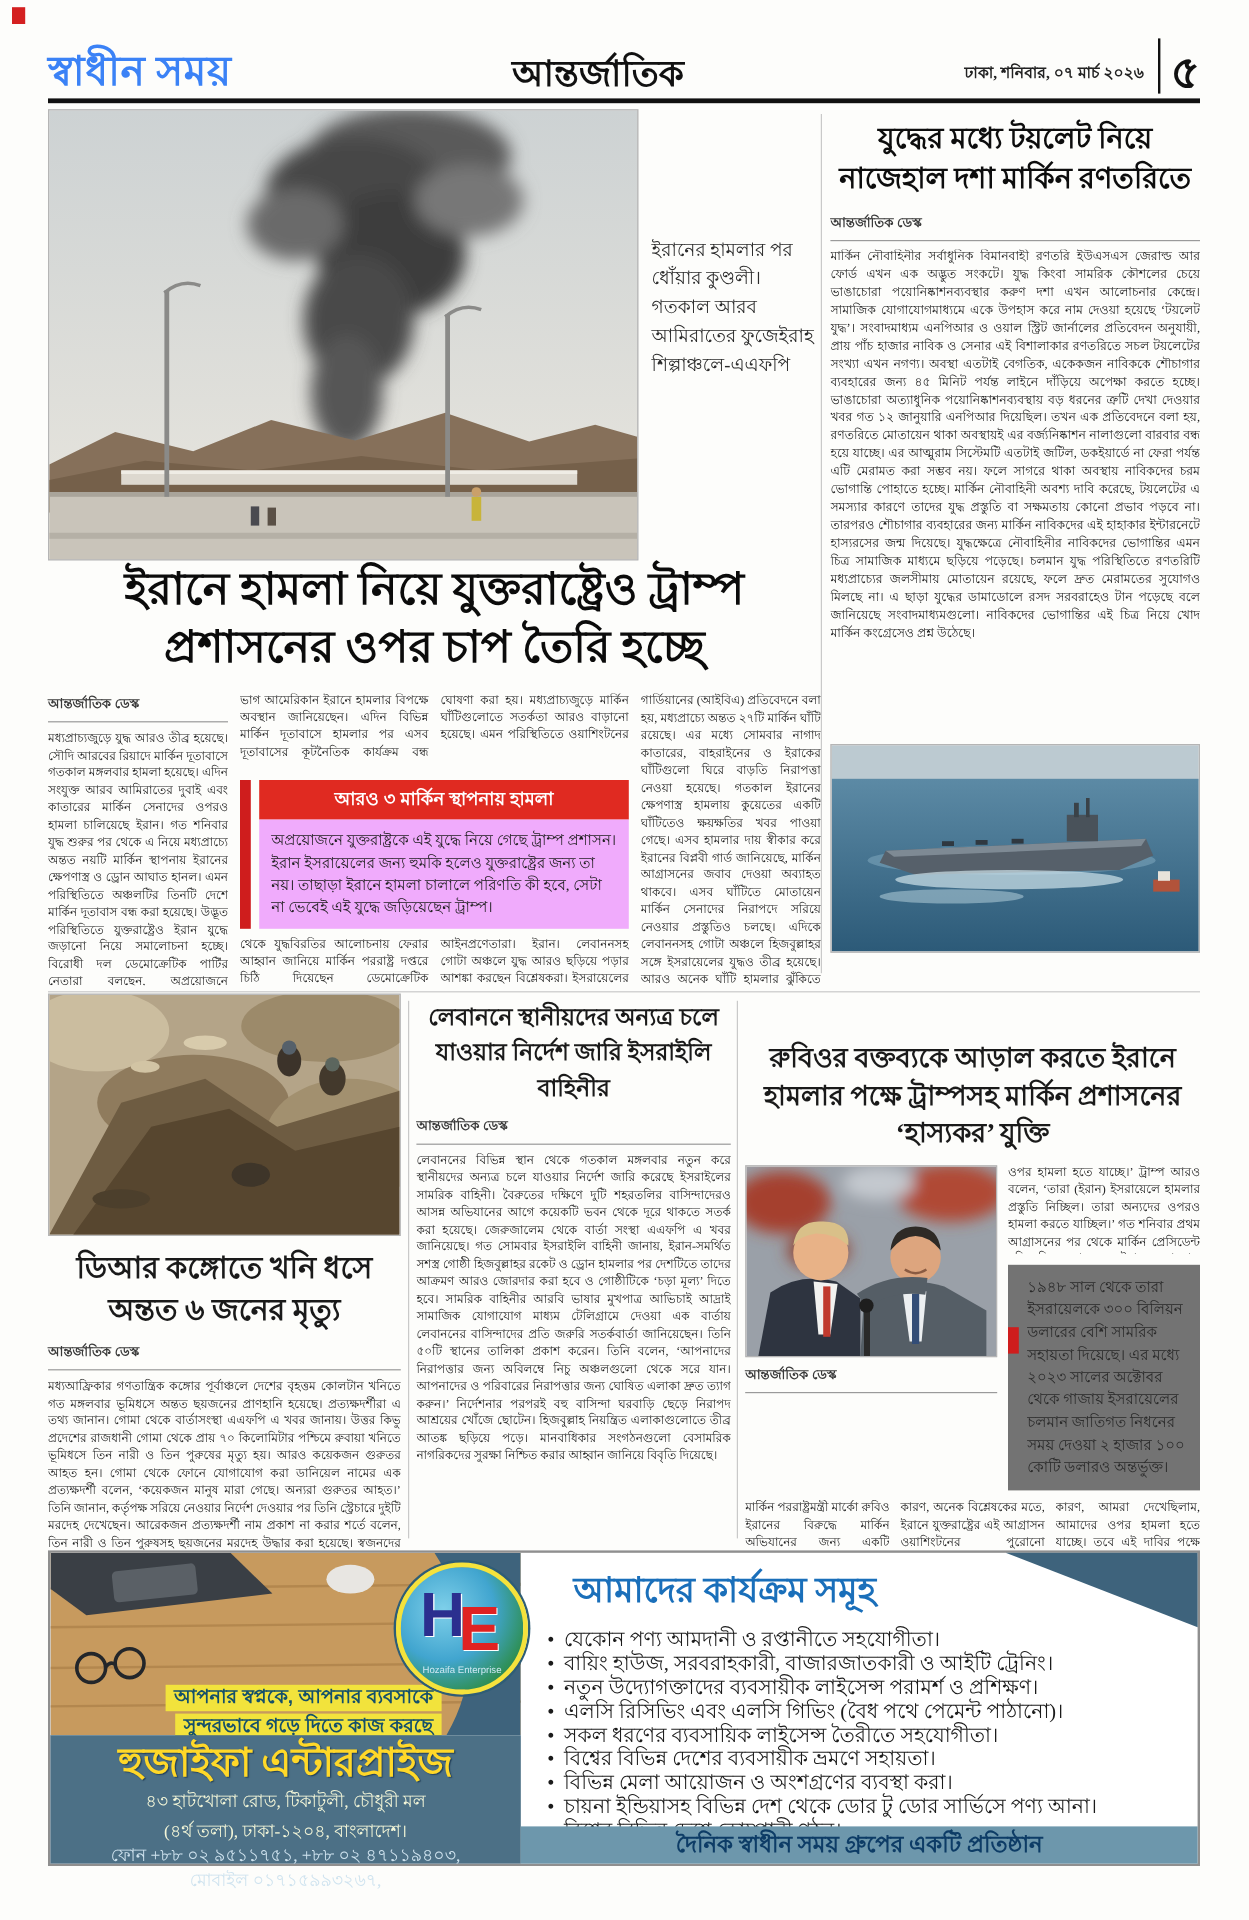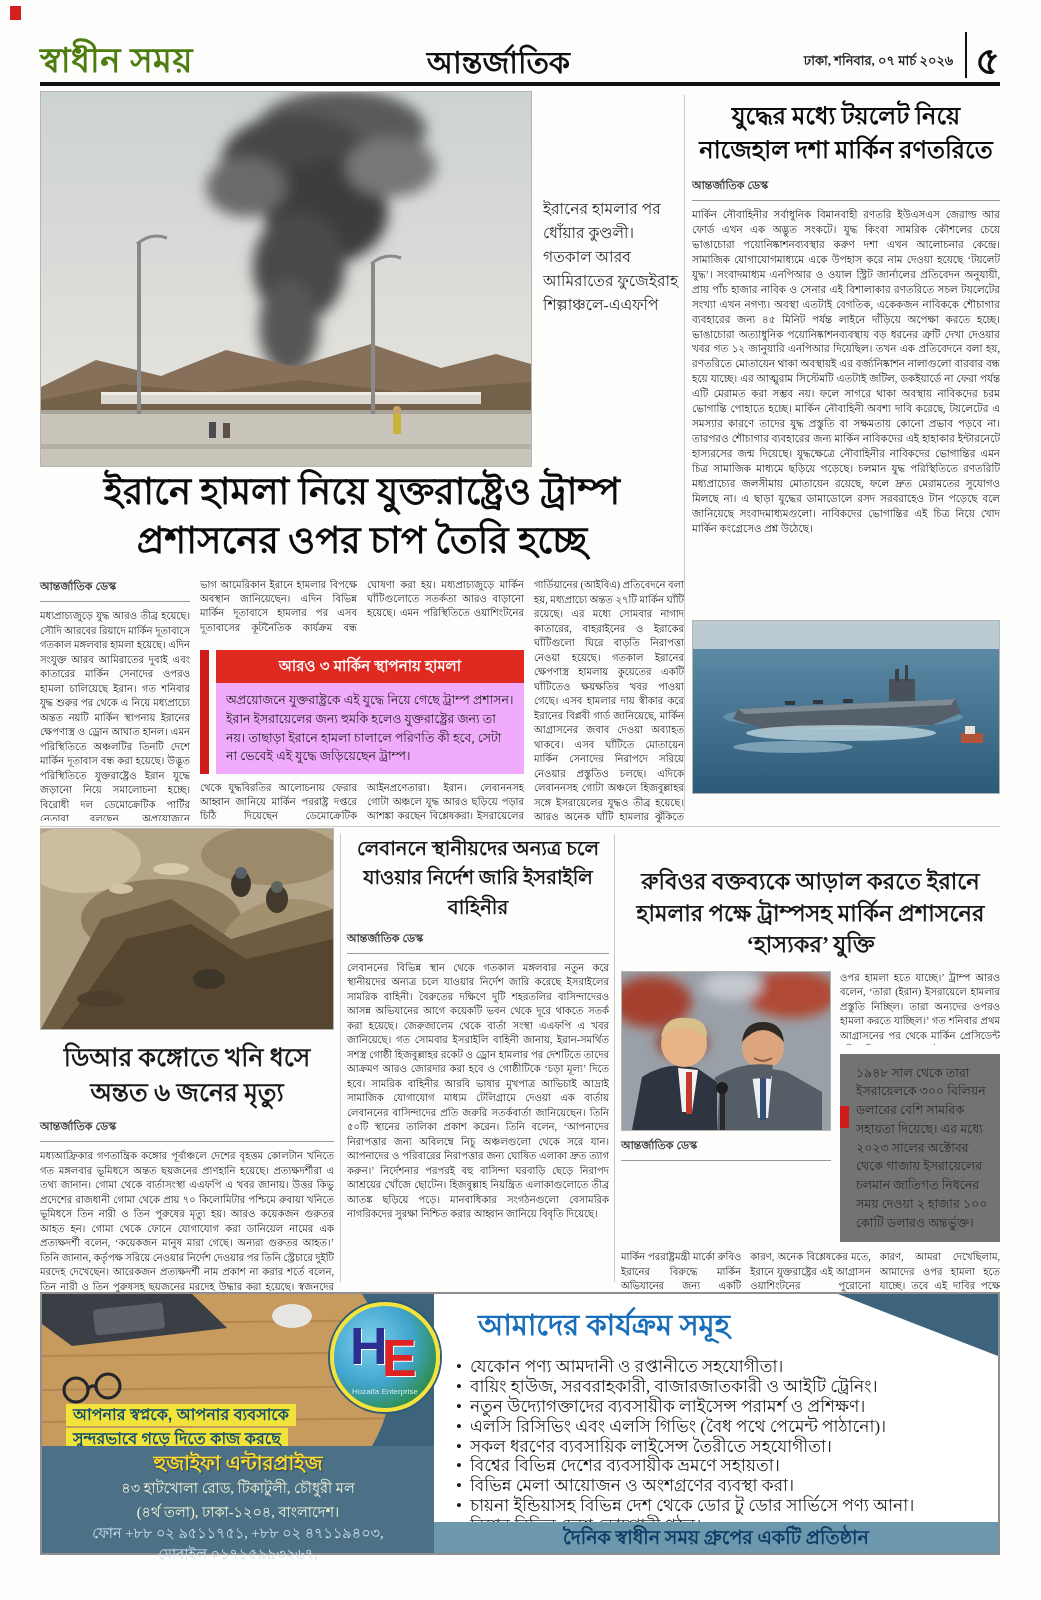--- a/index.html
+++ b/index.html
@@ -2,21 +2,21 @@
 <html lang="bn"><head>
 <meta charset="utf-8">
 <style>
   html,body{margin:0;padding:0;}
   body{width:1041px;height:1600px;background:#fdfdfb;font-family:"Liberation Serif",serif;color:#1a1a1a;overflow:hidden;}
   .page{position:relative;width:1041px;height:1600px;}
   .abs{position:absolute;}
   
   .corner-mark{left:10px;top:6px;width:11px;height:14px;background:#d42020;}
   .header-row{left:40px;top:28px;width:960px;height:50px;display:flex;align-items:flex-end;}
-  .masthead{font-size:34px;font-weight:bold;letter-spacing:.5px;color:#4d7c0f;line-height:1;}
+  .masthead{font-size:34px;font-weight:bold;letter-spacing:.5px;color:#3b82f6;line-height:1;}
   .section-title{flex:1;text-align:center;font-size:30px;font-weight:bold;color:#111;line-height:1;}
   .dateline{font-size:13px;font-weight:bold;color:#222;padding-bottom:6px;}
   .pagenum-divider{width:2px;height:46px;background:#111;margin:0 8px 0 12px;}
   .pagenum{font-size:38px;font-weight:bold;line-height:.9;color:#111;}
   .header-rule{left:40px;top:82px;width:960px;height:4px;background:#111;}
   
   .photo{border:1px solid #b5b5b5;overflow:hidden;background:#ddd;}
   .photo svg{display:block;}
   
   .caption{left:543px;top:197px;width:142px;font-size:15.5px;line-height:1.55;color:#2b2b2b;}
@@ -59,27 +59,27 @@
   .highlight-box{position:relative;background:#737373;margin-top:9px;padding:10px 10px 10px 16px;font-size:12.5px;line-height:1.5;color:#2a2a2a;}
   .highlight-box .red-tab{position:absolute;left:0;top:52px;width:9px;height:22px;background:#cf1d1d;}
   .rubio-bottom{display:flex;gap:9px;margin-top:8px;}
   .rubio-bcol{flex:1;font-size:10px;height:142px;}
   
   .ad{left:40px;top:1292px;width:960px;height:263px;border:2px solid #8f8f8f;display:flex;background:#fff;box-sizing:border-box;}
   .ad-left{width:392px;flex:0 0 auto;position:relative;}
   .ad-photo{width:392px;height:152px;overflow:hidden;}
   .yellow-lines{position:absolute;left:8px;top:48px;width:318px;text-align:center;}
   .yl{display:inline-block;background:#f2e33c;color:#14506b;font-family:"Liberation Sans",sans-serif;font-weight:bold;font-size:16px;line-height:1.25;padding:1px 7px;margin-top:2px;white-space:nowrap;}
-  .yellow-lines2{position:absolute;left:24px;top:108px;width:318px;text-align:left;}
+  .yellow-lines2{position:absolute;left:8px;top:108px;width:318px;text-align:right;}
   .ad-logo{position:absolute;right:-6px;top:8px;width:102px;height:102px;border-radius:50%;border:4px solid #f5e23c;background:radial-gradient(circle at 35% 35%,#7fd0ea 0%,#41a5cf 45%,#2f9059 75%,#1c6e3f 100%);box-shadow:0 0 0 2px #2e5d76;}
   .ad-logo .lh{position:absolute;left:16px;top:10px;font-family:"Liberation Sans",sans-serif;font-weight:bold;font-size:52px;color:#2b2f8f;text-shadow:1px 1px 0 #fff;}
   .ad-logo .le{position:absolute;left:48px;top:22px;font-family:"Liberation Sans",sans-serif;font-weight:bold;font-size:52px;color:#e02222;text-shadow:1px 1px 0 #fff;}
   .ad-logo .ls{position:absolute;left:0;right:0;bottom:12px;text-align:center;font-family:"Liberation Sans",sans-serif;font-size:8px;color:#cfe9f4;}
   .ad-left-panel{position:absolute;left:0;right:0;top:152px;bottom:0;background:#4c7086;text-align:center;padding-top:6px;box-sizing:border-box;}
-  .ad-company{font-size:20px;font-weight:bold;color:#ffd829;line-height:1.1;text-shadow:1px 1px 1px #23415a;}
+  .ad-company{font-size:33px;font-weight:bold;color:#ffd829;line-height:1.1;text-shadow:1px 1px 1px #23415a;}
   .ad-addr{font-size:14.5px;color:#f3f6d8;line-height:1.4;margin-top:4px;}
   .ad-phone{font-size:14.5px;color:#cfe3ef;line-height:1.45;}
   .ad-right{flex:1;position:relative;padding:6px 10px 0 16px;box-sizing:border-box;}
   .ad-corner{position:absolute;top:0;right:0;width:0;height:0;border-top:62px solid #3e637c;border-left:160px solid transparent;}
   .ad-title{font-size:29px;font-weight:bold;color:#1a6fba;margin:2px 0 6px 28px;}
   .ad-list{list-style:none;margin:0;padding:0 4px 0 6px;}
   .ad-list li{font-size:17px;line-height:1.17;color:#1b1b1b;display:flex;}
   .ad-list li .dot{margin-right:8px;}
   .ad-footer{position:absolute;left:0;right:0;bottom:0;height:31px;background:#6d97ac;text-align:center;font-size:19px;font-weight:bold;color:#0d3c66;line-height:31px;}
 </style>

